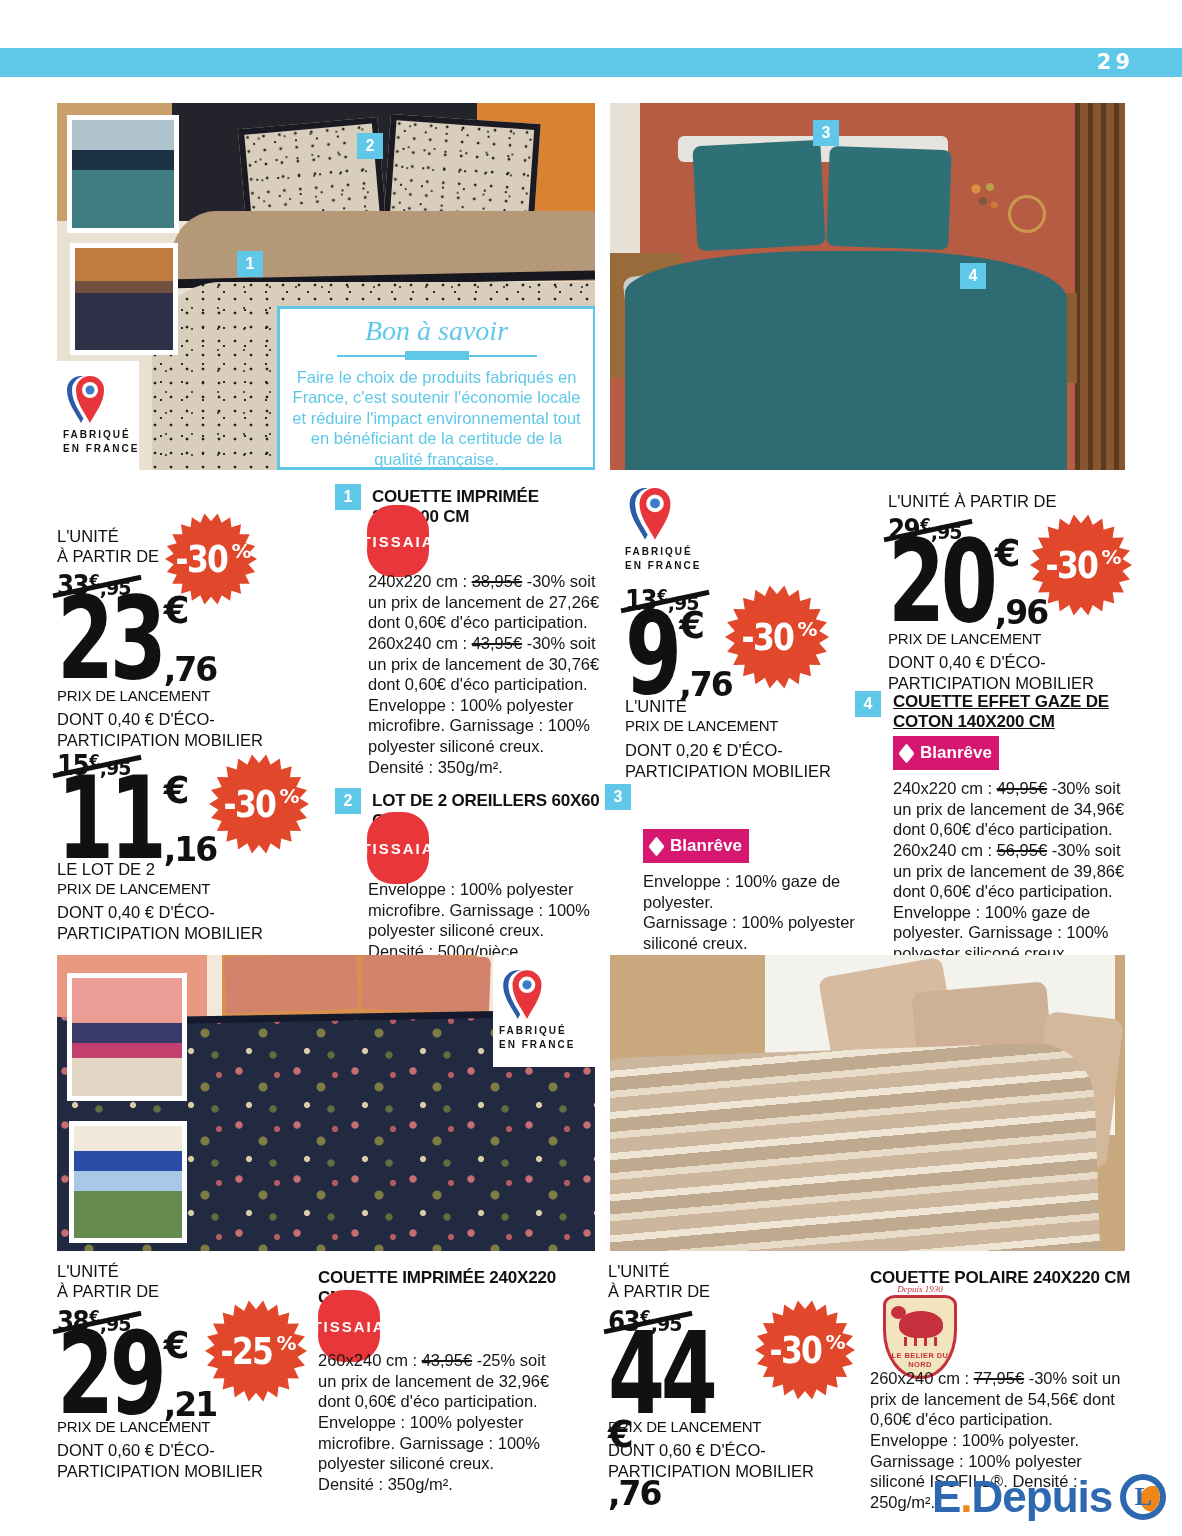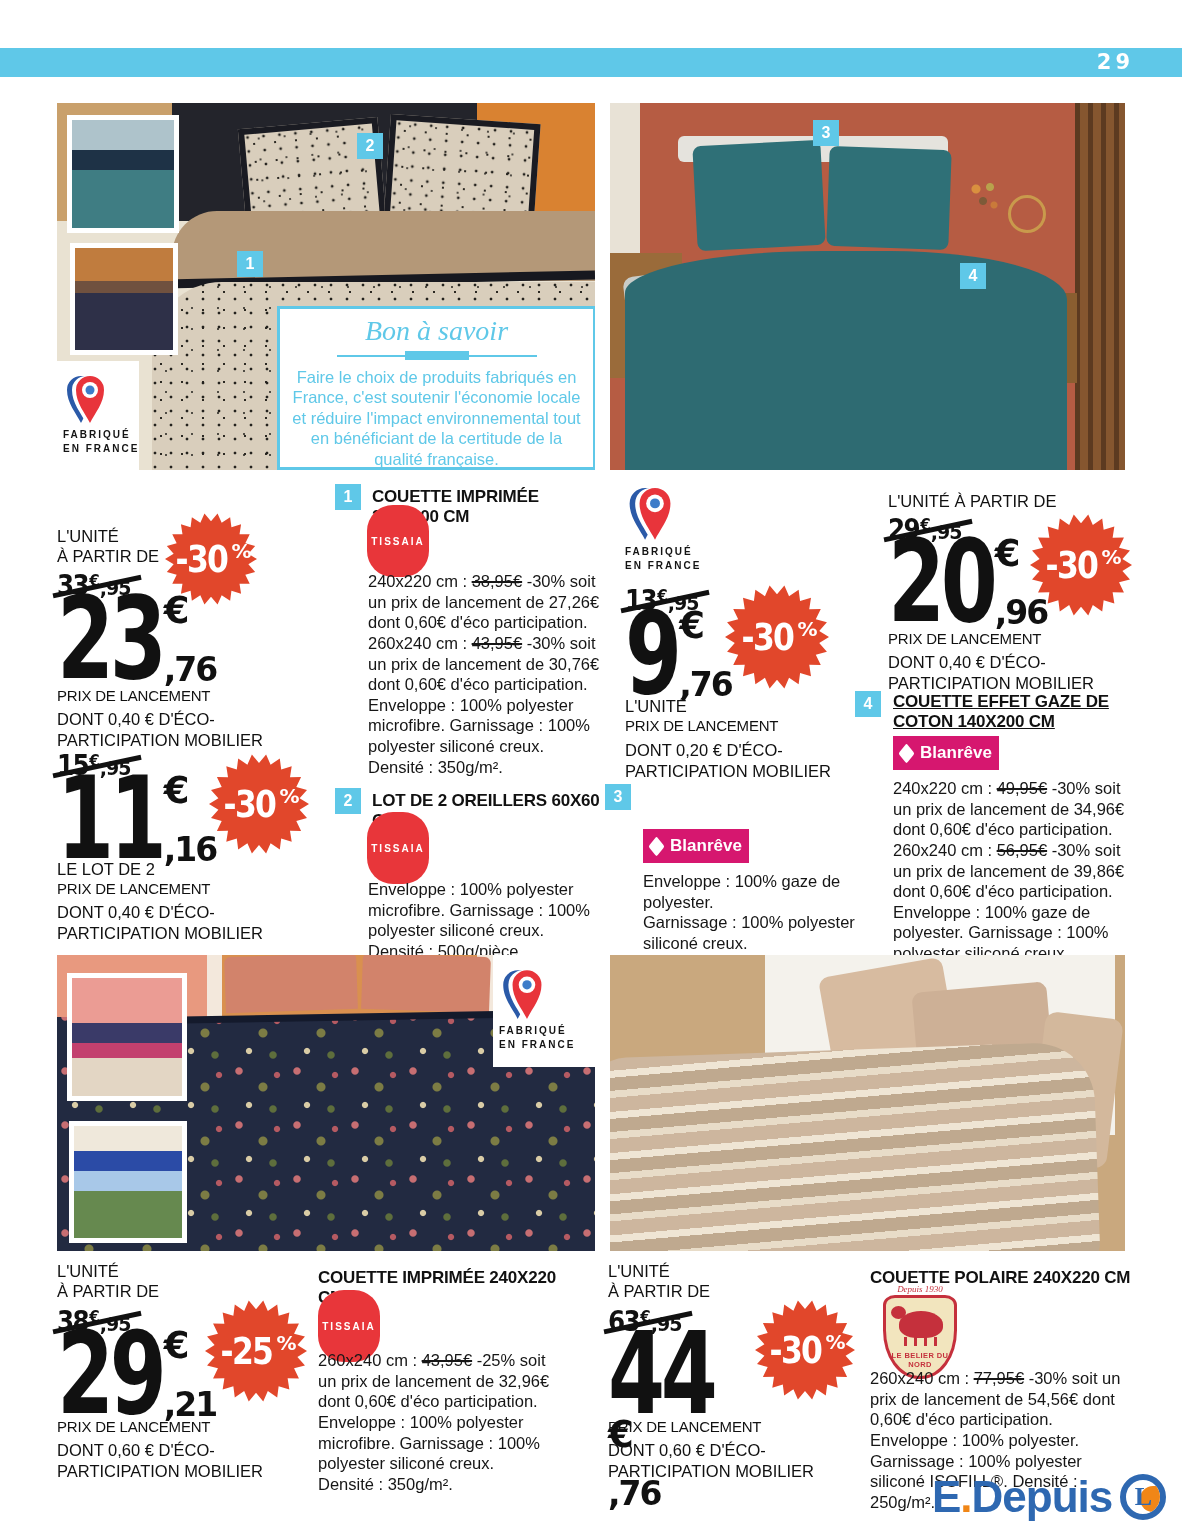--- a/index.html
+++ b/index.html
@@ -113,21 +113,21 @@
   .d-pct{font-family:"DejaVu Sans",sans-serif;font-weight:bold;font-size:20px;margin-top:-16px;}
 
   
   .dblock{position:absolute;}
   .ptitle{position:absolute;font-size:17px;font-weight:bold;line-height:1.18;letter-spacing:-.2px;}
   .desc{position:absolute;font-size:16.5px;line-height:1.25;white-space:pre-line;color:#161616;}
   .seg-strike{text-decoration:line-through;text-decoration-thickness:2px;}
 
   .tissaia{position:absolute;background:var(--tissaia_red);color:#fff;display:flex;align-items:center;justify-content:center;
      font-weight:bold;letter-spacing:2px;}
-  .tissaia.big{width:62px;height:72px;font-size:10px;border-radius:26px;}
+  .tissaia.big{width:62px;height:72px;font-size:15px;border-radius:26px;}
   .blanreve{position:absolute;background:var(--blanreve_pink);color:#fff;display:flex;align-items:center;justify-content:center;
      font-weight:bold;font-size:17px;width:106px;height:34px;}
   .blv-icon{width:13px;height:13px;background:#fff;transform:rotate(45deg) skew(6deg,6deg);margin-right:7px;border-radius:2px;}
 
   .belier{position:absolute;width:100px;text-align:center;}
   .b-since{font-size:9px;color:#C5303C;font-style:italic;font-family:"Liberation Serif",serif;}
   .b-shield{width:74px;height:84px;margin:1px auto 0;background:#F2E5BE;border:3px solid #C5303C;box-sizing:border-box;
      border-radius:12px 12px 48% 48%/10px 10px 58% 58%;position:relative;}
   .b-sheep{position:absolute;top:13px;left:13px;width:44px;height:27px;background:#C5303C;border-radius:55% 55% 45% 45%;}
   .b-sheep::before{content:"";position:absolute;left:-8px;top:-5px;width:15px;height:13px;background:#C5303C;border-radius:50%;}

